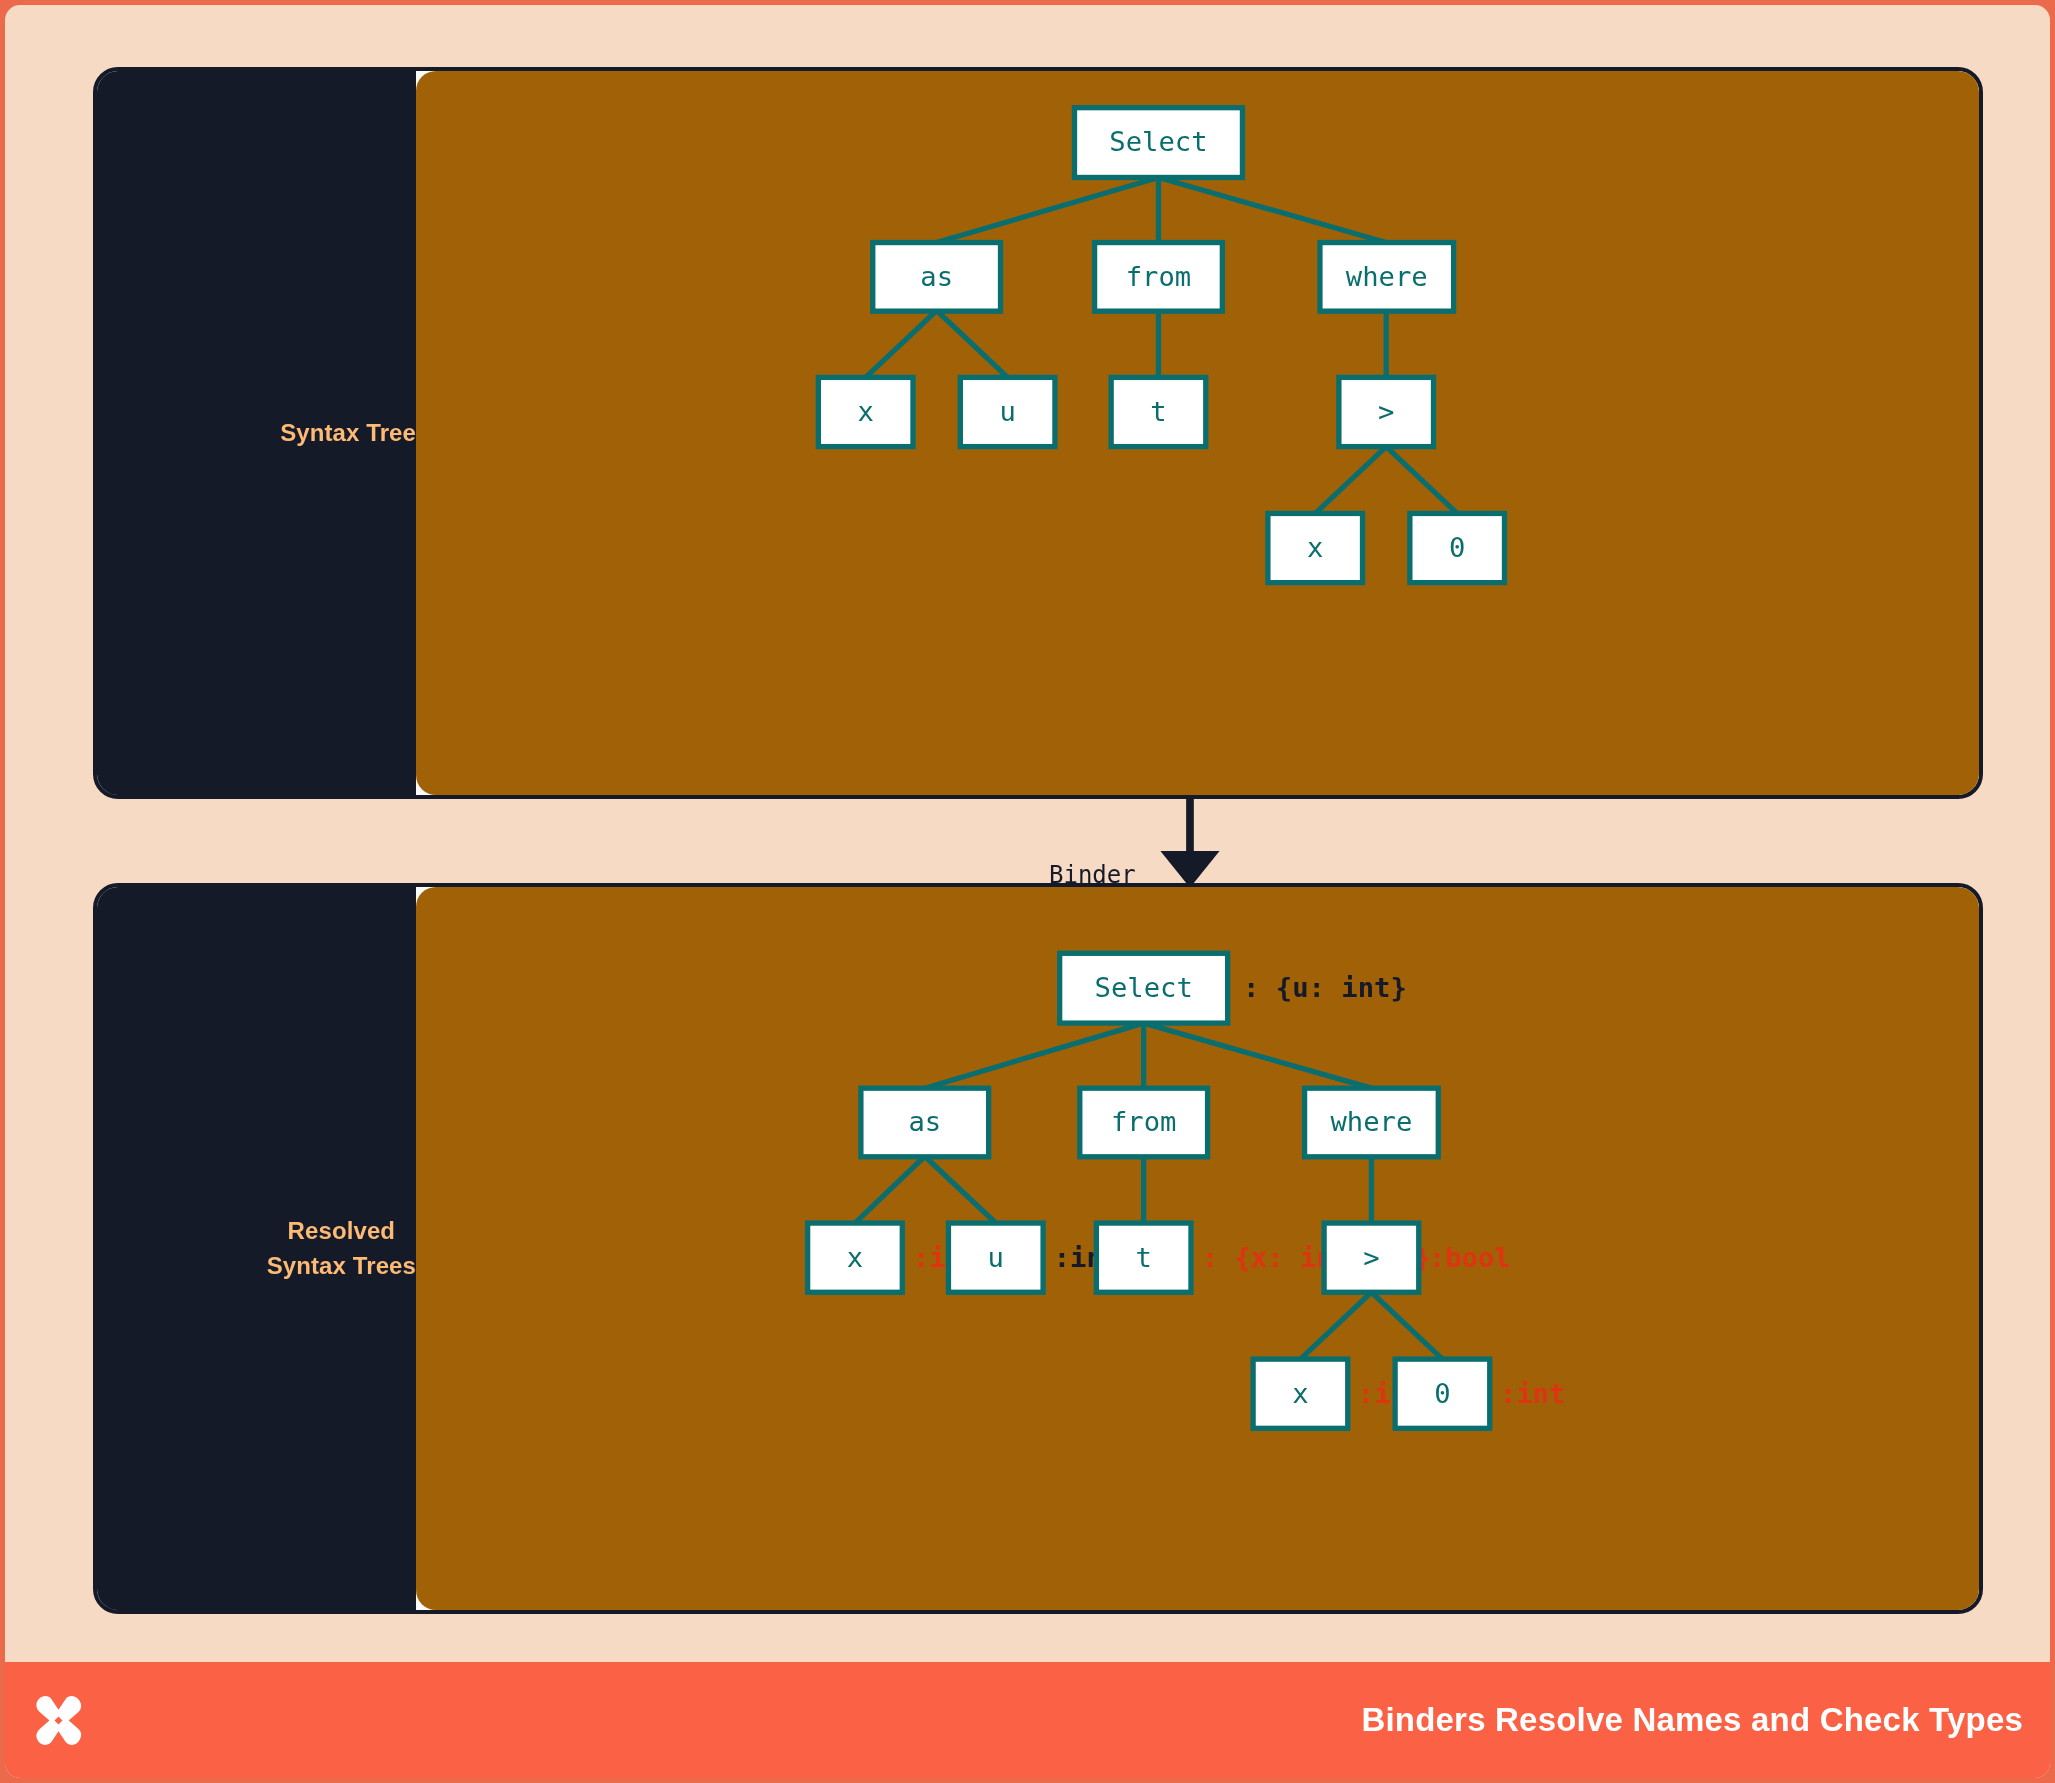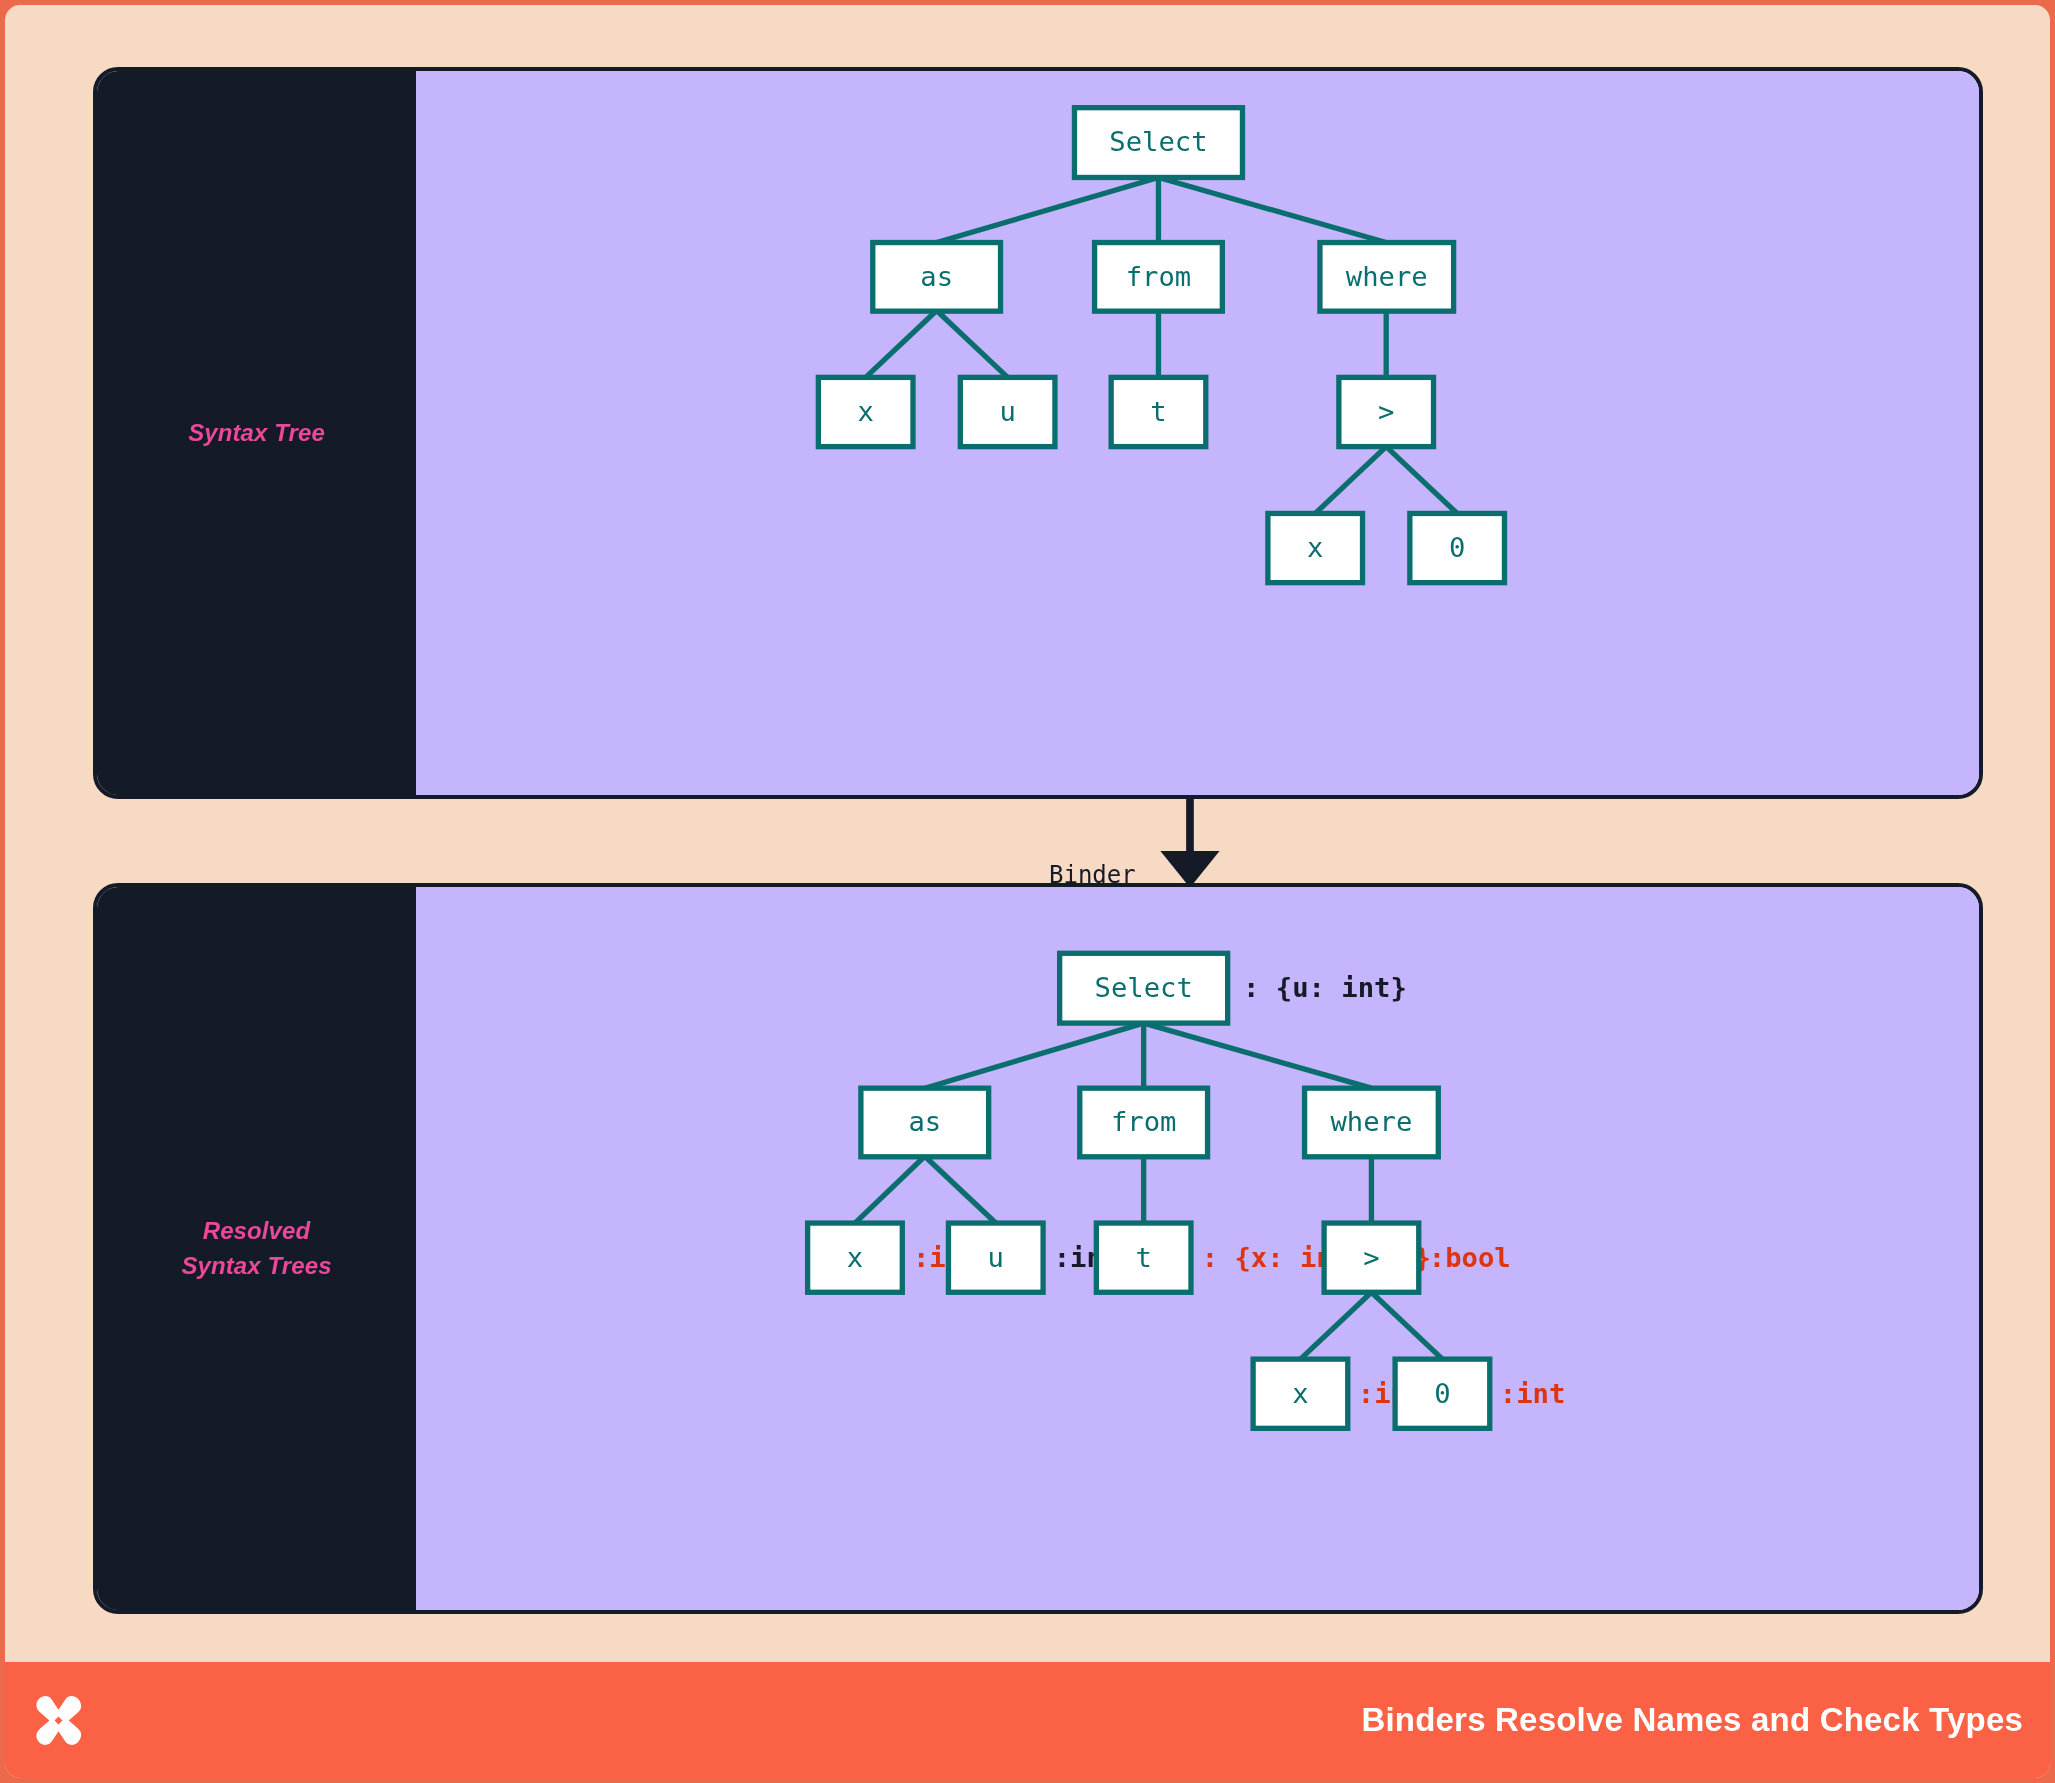--- a/index.html
+++ b/index.html
@@ -25,32 +25,31 @@
     border:4.1px solid #151a28;
     border-radius:25px;
     box-sizing:border-box;
     overflow:hidden;
     display:flex;
   }
   .panel-side{
     width:319px;
     flex:0 0 319px;
     background:#151a28;
-    color:#ec4899;
+    color:#fdba74;
     display:flex;
     align-items:center;
-    justify-content:center;
+    justify-content:flex-end;
     text-align:center;
     font-weight:bold;
     font-size:24px;
     line-height:1.45;
     letter-spacing:0.1px;
-    font-style:italic;
-  }
-  .panel-body{flex:1 1 auto;position:relative;background:#c4b5fd;}
+  }
+  .panel-body{flex:1 1 auto;position:relative;background:#a16207;border-radius:20px;}
 
   #panel-syntax{left:88px;top:62px;width:1890px;height:732px;}
   #panel-resolved{left:88px;top:878px;width:1890px;height:731px;}
 
   
   #binder-zone{
     position:absolute;left:88px;top:794px;width:1890px;height:84px;
   }
   #binder-label{
     position:absolute;

